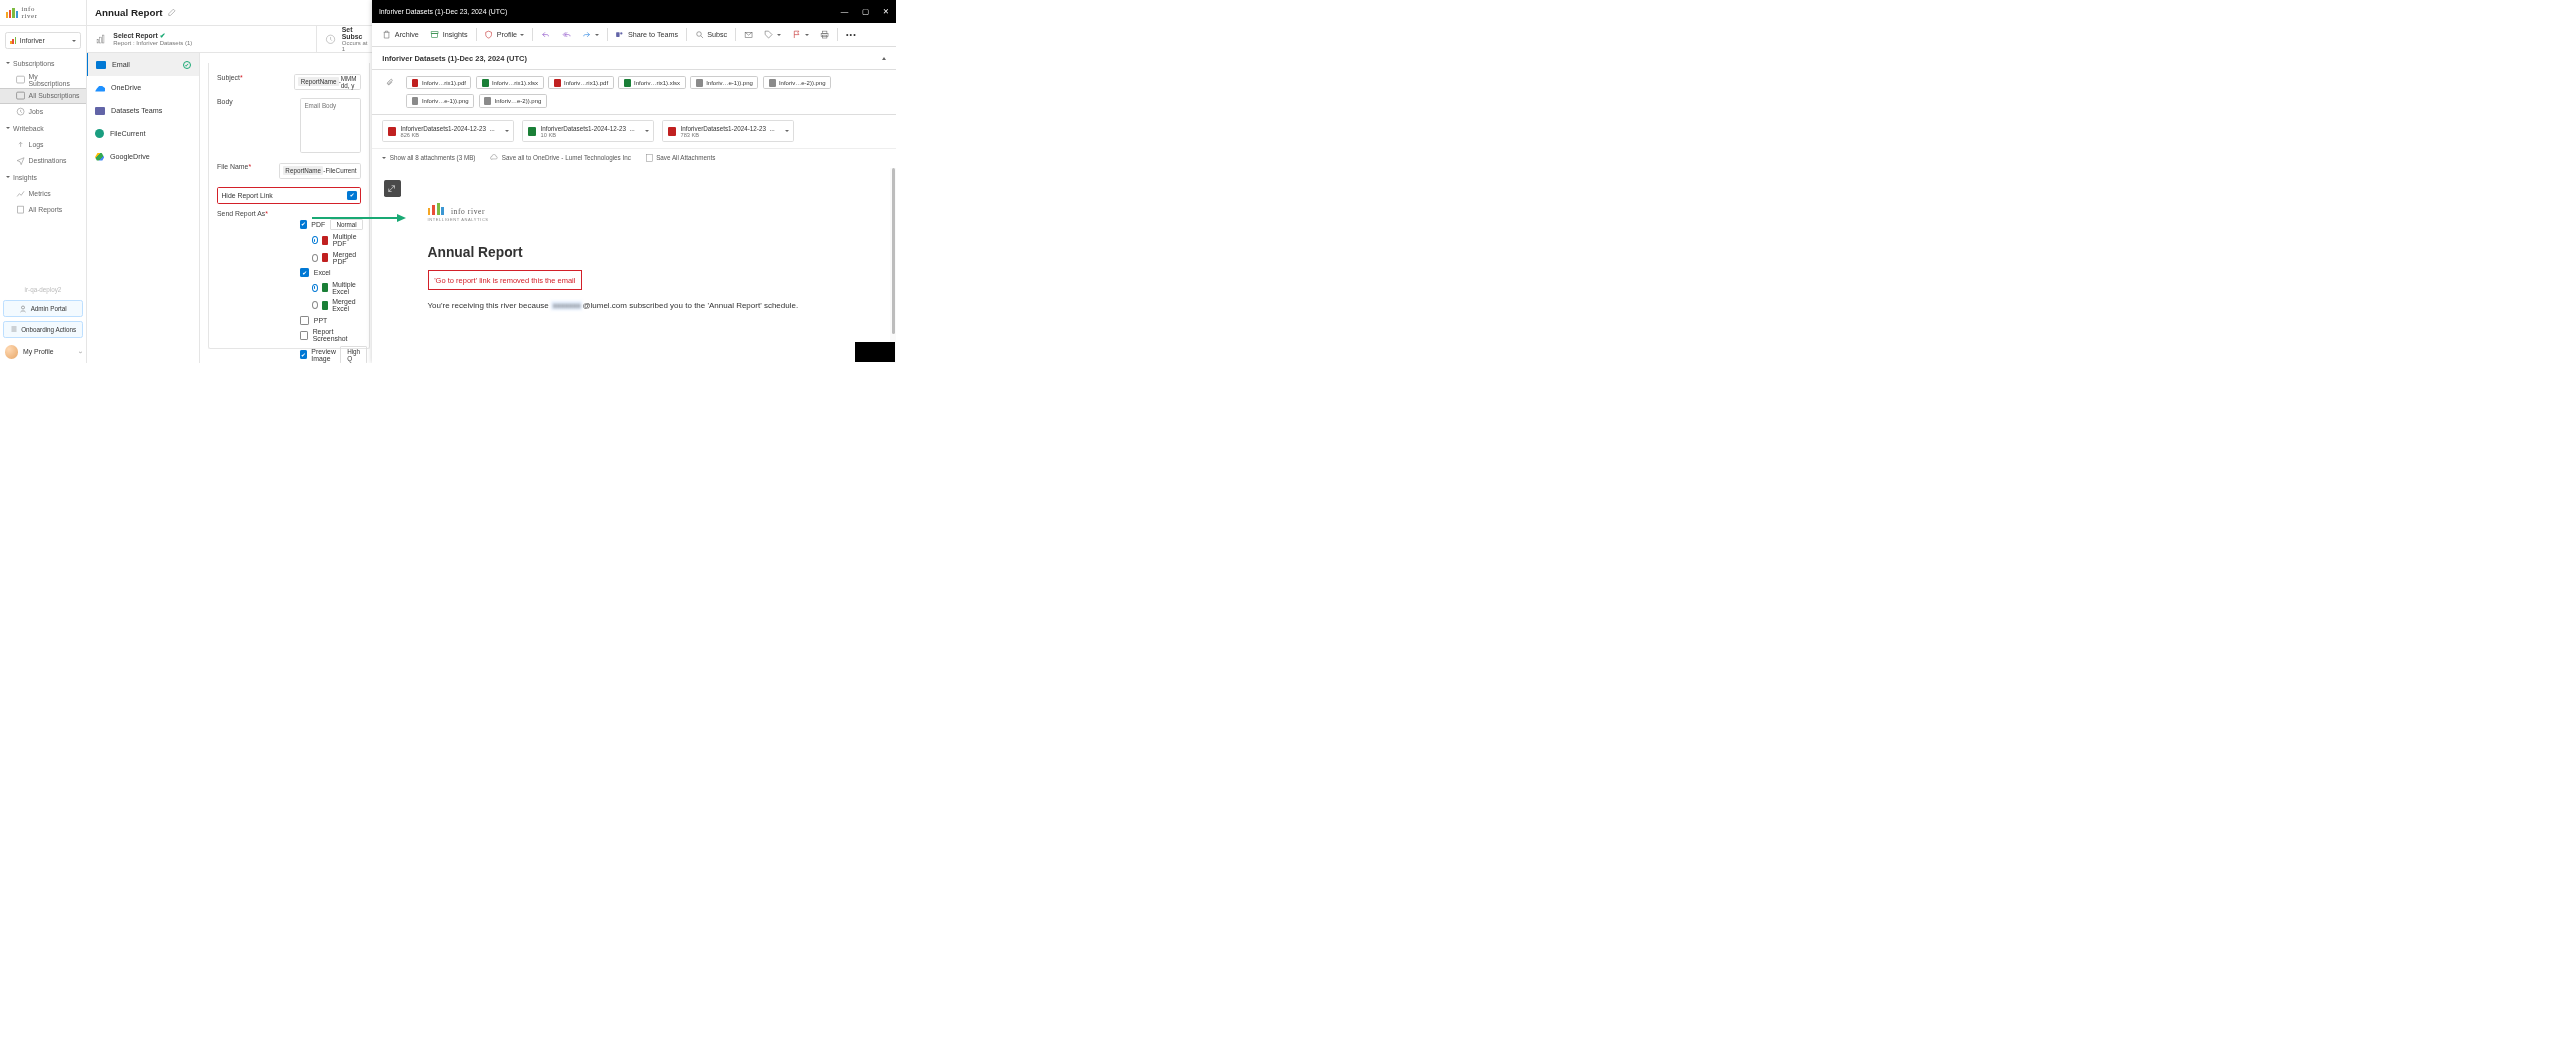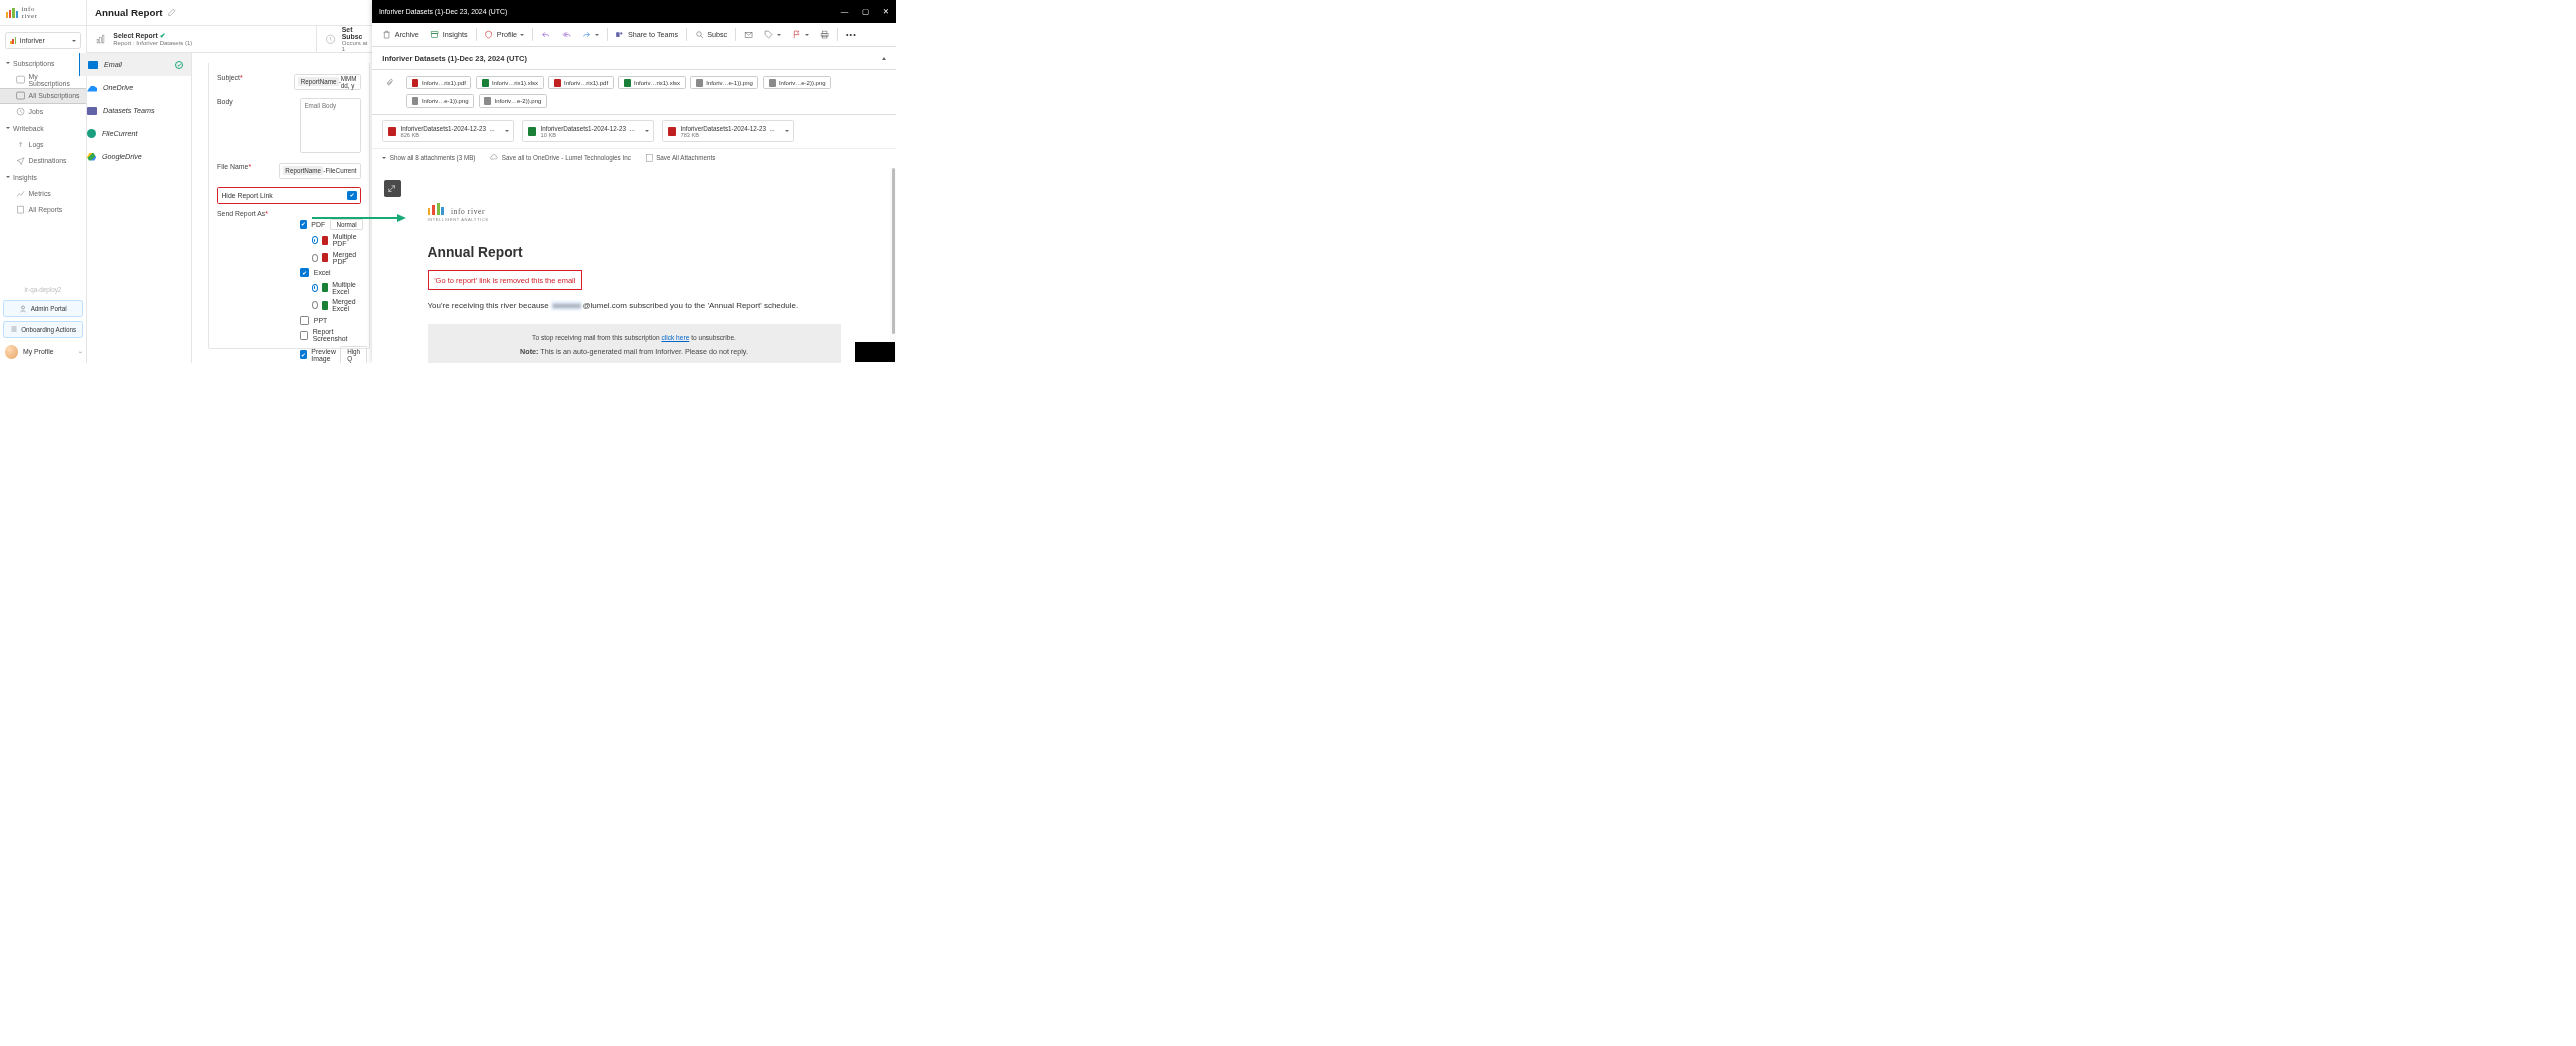--- a/index.html
+++ b/index.html
@@ -37,21 +37,21 @@
 
     
     .wizard{ position:absolute; left:87px; top:26.4px; right:0; height:26.4px; border-bottom:0.6px solid #e5e5e5; display:flex;}
     .wiz-cell{ flex:0 0 230px; border-right:0.6px solid #e5e5e5; display:flex; align-items:center; padding:0 8px; gap:5.7px;}
     .wiz-ico{ color:#888;}
     .wiz-title{ font-size:6.9px; font-weight:600;}
     .wiz-sub{ font-size:6px; color:#777;}
     .ok-dot{ color:#19a974;}
 
     
-    .providers{ position:absolute; left:79px; top:53px; width:113px; bottom:0; border-right:0.6px solid #e5e5e5;font-style:italic;}
+    .providers{ position:absolute; left:87px; top:53px; width:113px; bottom:0; border-right:0.6px solid #e5e5e5;}
     .prov-item{ height:23px; display:flex; align-items:center; padding:0 8px; justify-content:space-between; font-size:7.2px; cursor:pointer;}
     .prov-item .pi-left{display:flex;align-items:center;gap:5.7px;}
     .prov-item.sel{ background:#f0f0f0; border-left:1.7px solid #0078d4;}
     .prov-ico{width:10.3px;height:8px;border-radius:1.1px;display:inline-block;}
     .ico-mail{background:#0078d4;}
     .ico-od{background:#1e90ff;clip-path:polygon(20% 60%,40% 30%,70% 30%,100% 60%,100% 100%,0 100%);}
     .ico-teams{background:#6264a7;}
     .ico-sp{background:#1a9e80;width:9.2px;height:9.2px;border-radius:50%;position:relative;}
     .ico-gd{background:linear-gradient(135deg,#fbbc05 33%,#34a853 33% 66%,#4285f4 66%);width:9.2px;height:8px;clip-path:polygon(30% 0,70% 0,100% 60%,80% 100%,20% 100%,0 60%);}
     .ok{ width:8px; height:8px; border:0.6px solid #19a974; border-radius:50%; color:#19a974; font-size:5.2px; display:flex; align-items:center; justify-content:center;}
@@ -622,26 +622,20 @@
           <div class="brand-txt" style="font-size:7.5px;">info
 river</div>
         </div>
         <div class="tag">INTELLIGENT ANALYTICS</div>
       </div>
       <div class="email-h1">Annual Report</div>
       <div class="removed-note">'Go to report' link is removed this the email</div>
       <div class="email-p">
         <span>You're receiving this river because </span><span class="mask">xxxxxxx</span><span>@lumel.com</span><span> subscribed you to the 'Annual Report' schedule.</span>
       </div>
-      <div class="email-footer">
-        <div>
-          <span>To stop receiving mail from this subscription </span><a href="#">click here</a><span> to unsubscribe.</span>
-        </div>
-        <div class="note"><b>Note:</b><span> This is an auto-generated mail from Inforiver. Please do not reply.</span></div>
-      </div>
     </div>
     <div class="out-scroll">
         <div class="out-scroll-thumb"></div>
       </div>
   </div>
 </div>
 
 <div class="back-frag"></div>
 
 

